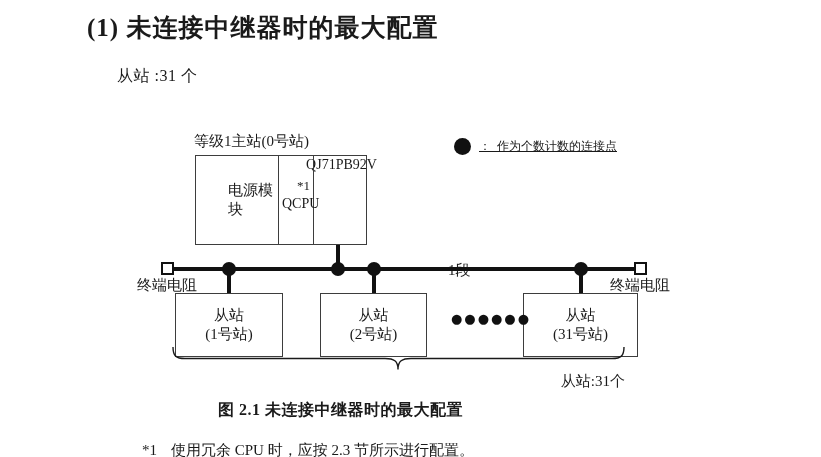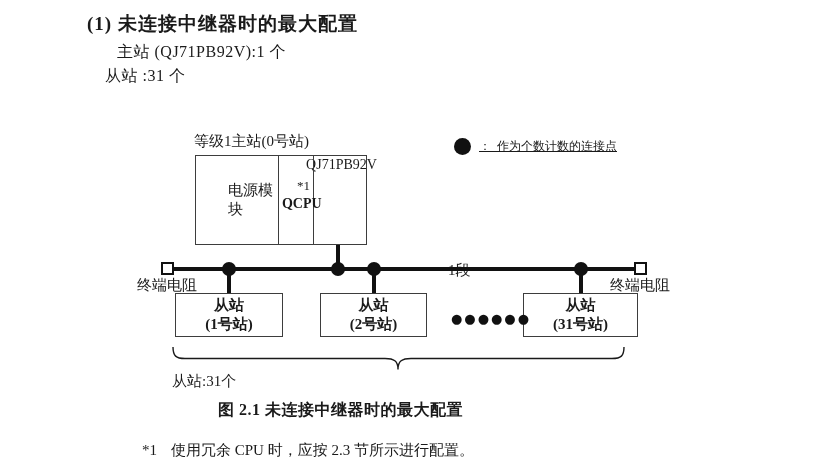--- a/index.html
+++ b/index.html
@@ -7,21 +7,21 @@
     position:relative;
     width:821px;height:457px;
     background:#ffffff;
     font-family:"Liberation Serif","DejaVu Serif",serif;
     color:#1a1a1a;
     overflow:hidden;
   }
   .abs{position:absolute;}
   .title{
     left:87px;top:11px;
-    font-size:19px;font-weight:bold;letter-spacing:1px;
+    font-size:25px;font-weight:bold;letter-spacing:1px;
     white-space:pre;
   }
   .bodyline{font-size:16px;white-space:pre;letter-spacing:0.5px;}
   .lbl{font-size:15px;white-space:pre;}
   
   .legend-dot{
     left:454px;top:138px;width:17px;height:17px;border-radius:50%;
     background:#111;
   }
   .legend-text{left:479px;top:138px;font-size:12px;white-space:pre;text-decoration:underline;}
@@ -29,57 +29,56 @@
   .master-box{
     left:195px;top:155px;width:172px;height:90px;
     border:1px solid #3d3d3d;box-sizing:border-box;
     display:flex;
   }
   .cell{box-sizing:border-box;display:flex;align-items:center;justify-content:center;}
   .cell-power{width:70px;border-right:1px solid #3d3d3d;font-size:15px;margin-left:32px;}
   .cell-cpu{width:48px;border-right:1px solid #3d3d3d;position:relative;
     display:block;}
   .cpu-note{position:absolute;right:3px;top:22px;font-size:13px;}
-  .cpu-label{position:absolute;left:3px;top:40px;font-size:14px;font-weight:bold;}
+  .cpu-label{position:absolute;left:3px;top:40px;font-size:14px;}
   .cell-pb{width:52px;flex-direction:row;align-items:flex-start;justify-content:center;
     padding-left:3px;font-size:14px;line-height:17px;}
   
   .busline{left:173px;top:267px;width:461px;height:4px;background:#111;}
   .vline{width:4px;background:#111;}
   .conn-dot{width:14px;height:14px;border-radius:50%;background:#111;}
   .term-sq{
     width:13px;height:13px;background:#fff;border:2px solid #111;box-sizing:border-box;
   }
   
   .slave-box{
-    top:293px;height:44px;border:1px solid #3d3d3d;box-sizing:border-box;
+    top:293px;height:64px;border:1px solid #3d3d3d;box-sizing:border-box;
     display:flex;flex-direction:column;align-items:center;justify-content:center;
-    font-size:15px;line-height:19px;font-weight:bold;
+    font-size:15px;line-height:19px;
   }
   .ellipsis{
     left:451px;top:311px;font-size:13px;letter-spacing:2px;color:#111;
     font-family:"DejaVu Sans",sans-serif;
   }
   .brace-wrap{left:172px;top:347px;width:453px;height:24px;}
-  .brace-label{left:172px;top:372px;width:453px;text-align:left;font-size:15px;}
+  .brace-label{left:172px;top:372px;width:453px;text-align:right;font-size:15px;}
   .caption{
     left:218px;top:400px;width:320px;text-align:left;
     font-size:16px;font-weight:bold;letter-spacing:0.5px;white-space:pre;
   }
   .footnote{left:127px;top:424px;font-size:15px;white-space:pre;}
   .footnote .marker{margin-right:14px;}
 </style>
 </head>
 <body>
 
 <div class="page">
 
   <div class="abs title">(1) 未连接中继器时的最大配置</div>
-  <div class="abs bodyline" style="left:117px;top:42px;">主站 (QJ71PB92V):1 个</div>
-  <div class="abs bodyline" style="left:105px;top:66px;text-align:center;">从站 :31 个</div>
+  <div class="abs bodyline" style="left:117px;top:66px;text-align:center;">从站 :31 个</div>
 
   <div class="abs legend-dot"></div>
   <div class="abs legend-text">：  作为个数计数的连接点</div>
 
   <div class="abs lbl" style="left:194px;top:132px;">等级1主站(0号站)</div>
 
   <div class="abs master-box">
     <div class="cell cell-power">电源模块</div>
     <div class="cell cell-cpu">
       <span class="cpu-note">*1</span>

